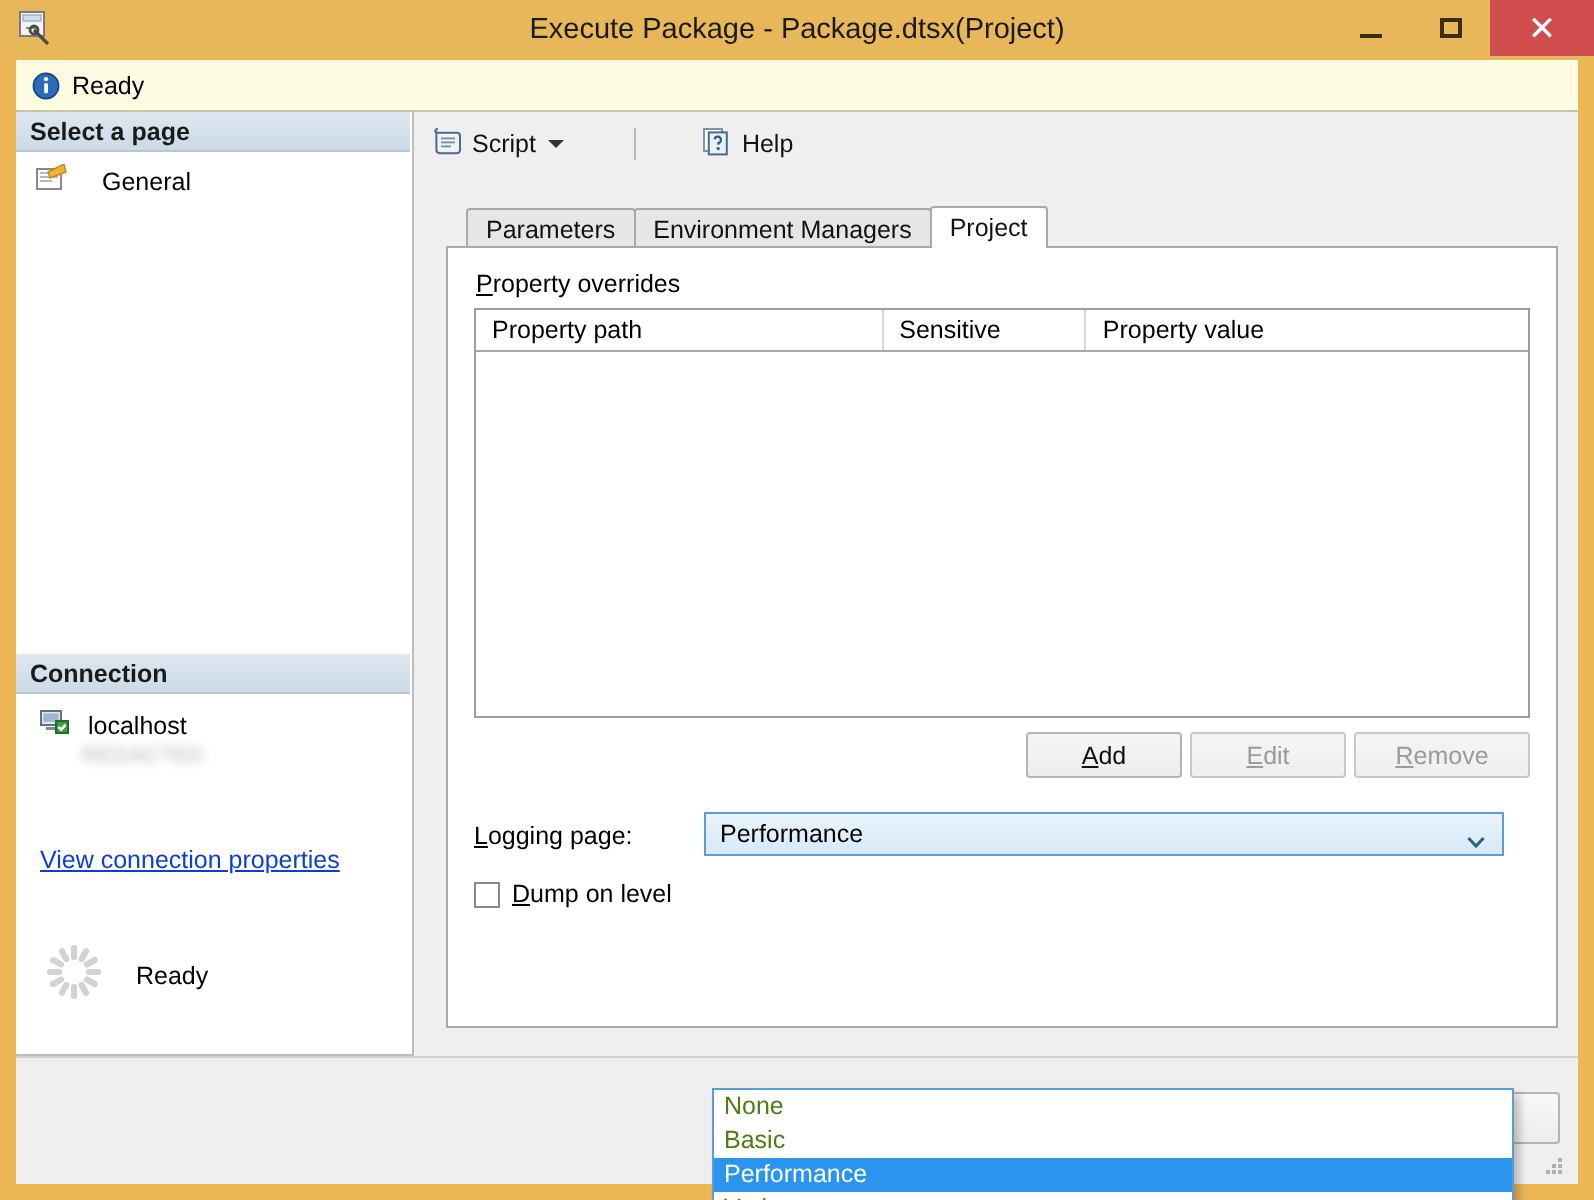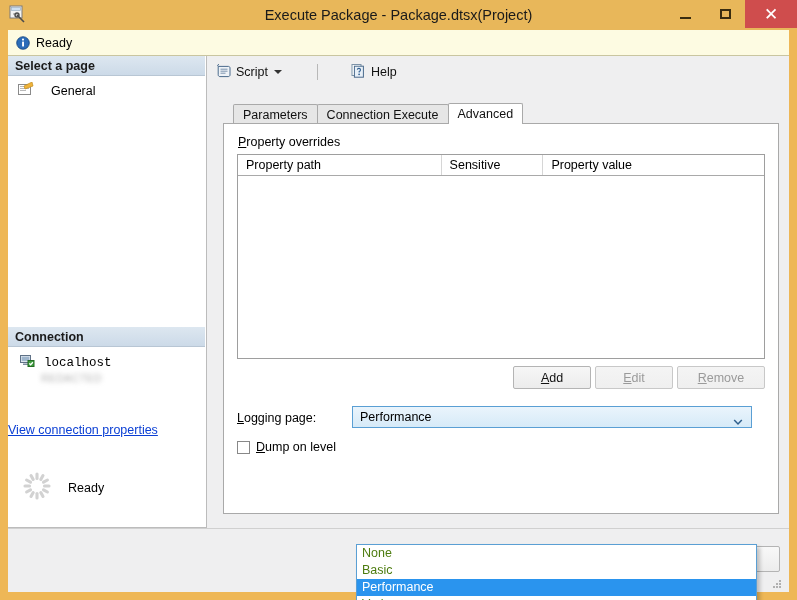--- a/index.html
+++ b/index.html
@@ -127,35 +127,35 @@
     font-size: 12.5px; color: #000;
   }
   #page-item .pg-label { margin-left: 17px; }
 
   #conn-row {
     position: absolute;
     left: 12px; top: 298px;
     display: flex; align-items: center;
     font-size: 12.5px; color: #000;
   }
-  #conn-row .conn-label { margin-left: 8px; font-family: Liberation Mono, monospace; }
+  #conn-row .conn-label { margin-left: 8px; }
   #conn-user {
     position: absolute;
     left: 33px; top: 316px;
     width: 130px; height: 11px;
     font-size: 10.5px;
     color: rgba(110,110,110,0.55);
     filter: blur(2.4px);
     letter-spacing: 0.4px;
     white-space: nowrap;
     overflow: hidden;
   }
   #view-conn-link {
     position: absolute;
-    left: 0; top: 367px;
+    left: 12px; top: 367px;
     font-size: 12.5px;
     color: #0b3fd4;
     text-decoration: underline;
     cursor: pointer;
   }
   #progress-row {
     position: absolute;
     left: 14px; top: 415px;
     display: flex; align-items: center;
     font-size: 12.5px; color: #000;
@@ -525,22 +525,22 @@
               <path d="M6.3 6.6 a1.6 1.6 0 1 1 1.9 1.9 v0.9" stroke="#2d5c8f" stroke-width="1.1" fill="none"></path>
               <circle cx="8.1" cy="11.3" r="0.85" fill="#2d5c8f"></circle>
             </svg>
           </span>
           <span class="tb-label">Help</span>
         </div>
       </div>
 
       <div id="tabstrip">
         <div class="tab">Parameters</div>
-        <div class="tab">Connection Execute</div>
-        <div class="tab active">Advanced</div>
+        <div class="tab">Environment Managers</div>
+        <div class="tab active">Project</div>
       </div>
 
       <div id="tabpanel">
 
         <div id="po-label">
           <span class="acc">P</span><span>roperty overrides</span>
         </div>
 
         <div id="po-list">
           <div id="po-head">

